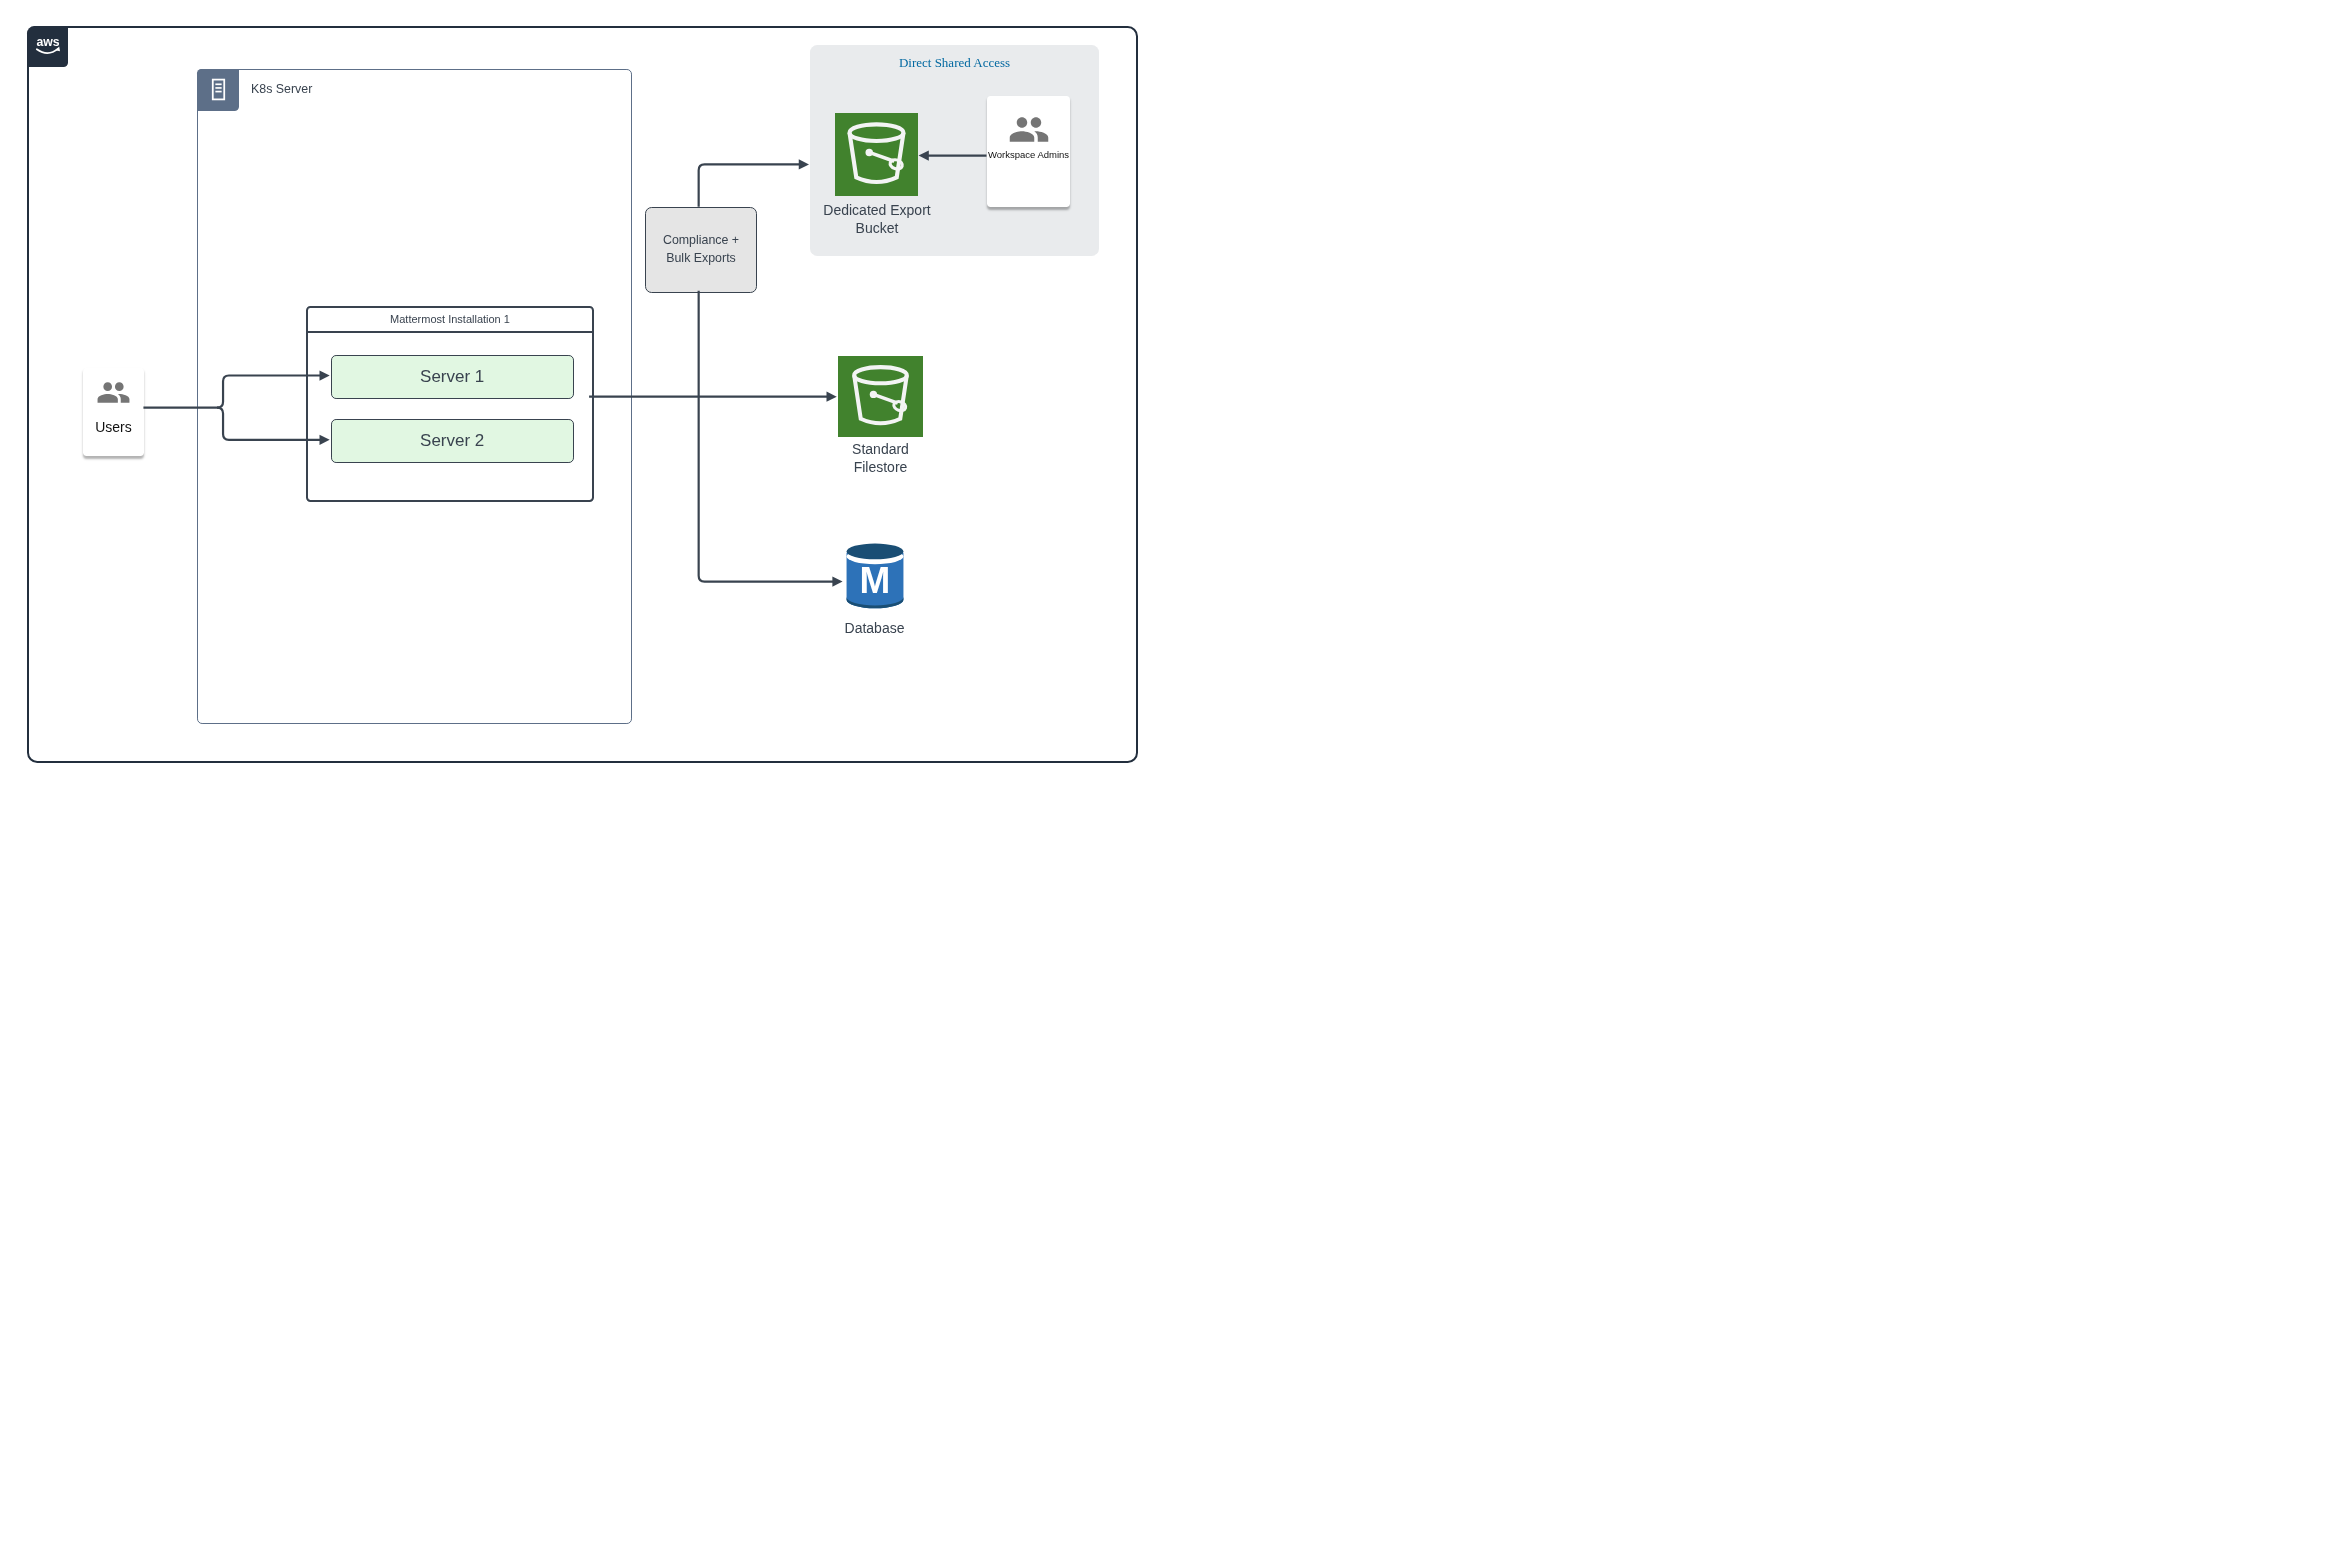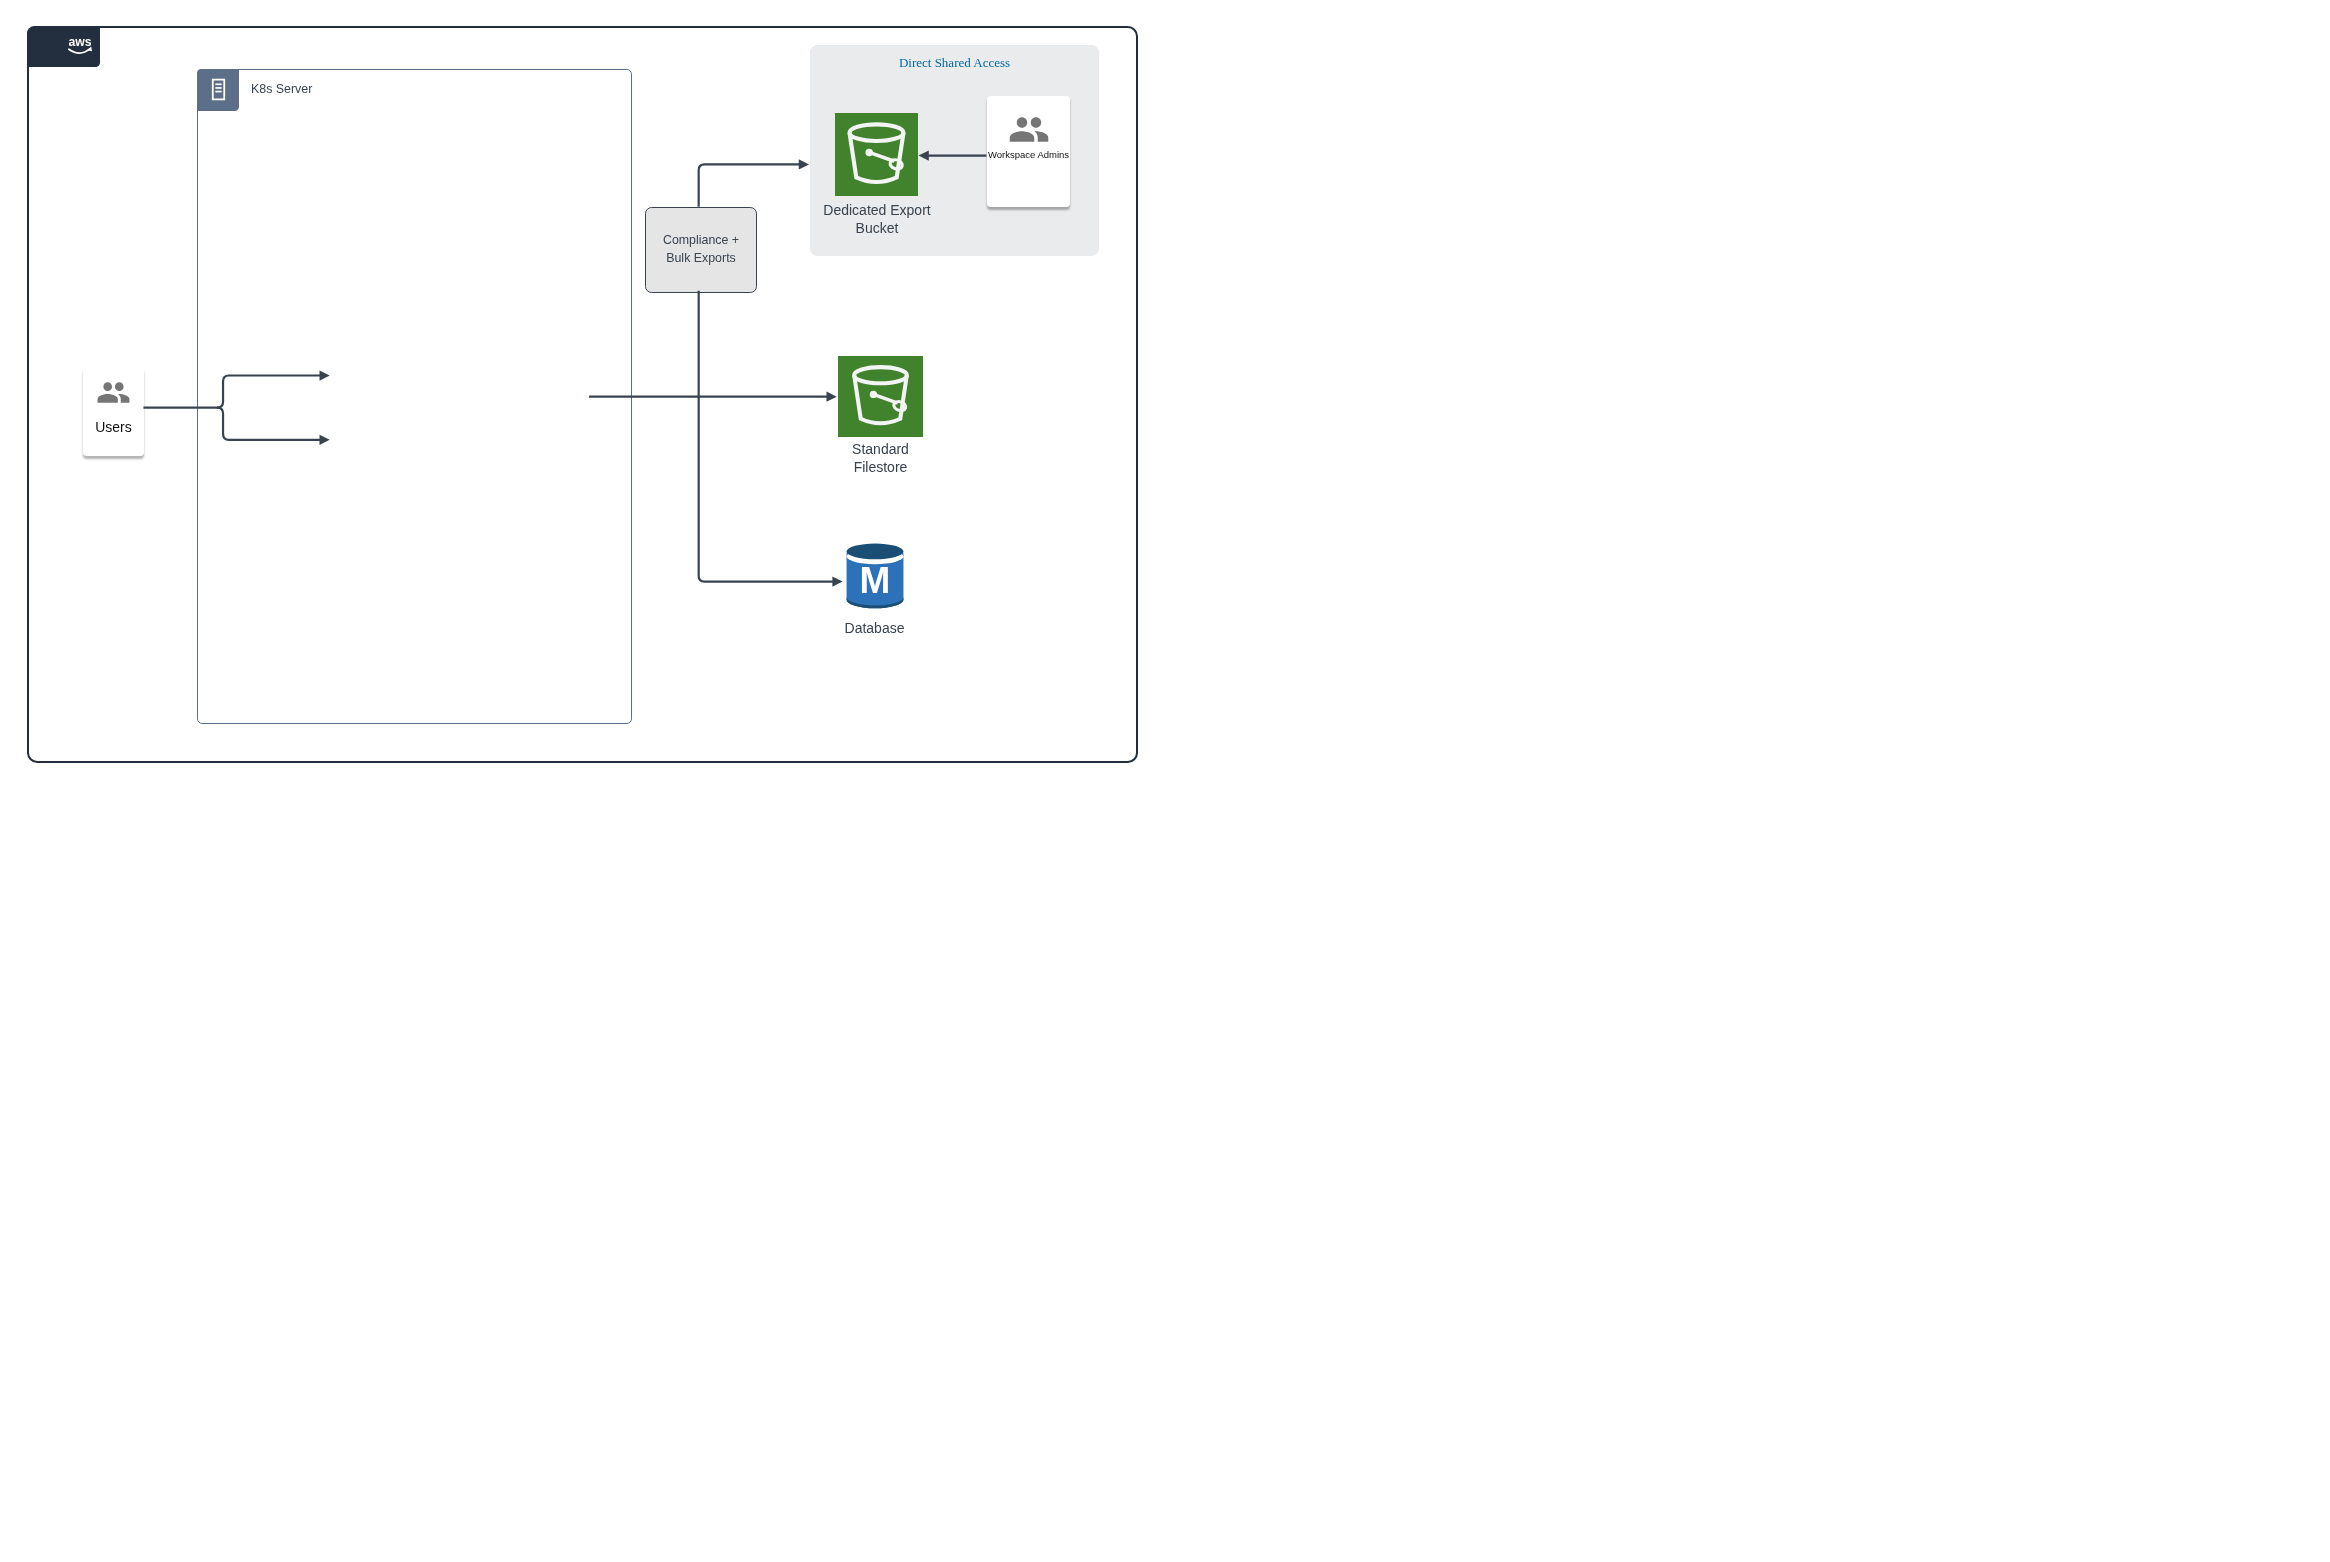--- a/index.html
+++ b/index.html
@@ -3,21 +3,21 @@
 <meta charset="utf-8">
 <style>
   html,body{margin:0;padding:0;background:#ffffff;}
   body{font-family:"Liberation Sans", sans-serif;}
   #stage{position:relative;width:1165px;height:781px;background:#ffffff;overflow:hidden;}
 
   
   .aws-frame{position:absolute;left:27px;top:26px;width:1107px;height:733px;
     border:2.2px solid #232F3E;border-radius:10.2px;background:#ffffff;}
   .aws-badge{position:absolute;left:27px;top:26px;width:41px;height:41px;background:#232F3E;
-    border-radius:7.3px 0 4.4px 0;display:flex;align-items:center;justify-content:center;z-index:3;padding-left:32px;}
+    border-radius:7.3px 0 4.4px 0;display:flex;align-items:center;justify-content:center;z-index:3;}
 
   
   .k8s-box{position:absolute;left:197px;top:69px;width:433px;height:653px;
     border:1.5px solid #5D6F88;border-radius:5.1px;background:transparent;z-index:1;}
   .k8s-badge{position:absolute;left:197px;top:69px;width:42px;height:42px;background:#5D6F88;
     border-radius:4.4px 0 4.4px 0;display:flex;align-items:center;justify-content:center;z-index:2;}
   .k8s-label{position:absolute;left:251px;top:82px;font-size:12.4px;color:#39434F;z-index:2;}
 
   
   .mm-box{position:absolute;left:306px;top:306px;width:284px;height:192px;background:#ffffff;
@@ -87,20 +87,25 @@
       <svg width="25" height="25" viewBox="0 0 24 24">
         <rect x="6.5" y="2.5" width="11" height="19" fill="none" stroke="#ffffff" stroke-width="1.7"></rect>
         <line x1="9" y1="7" x2="15" y2="7" stroke="#ffffff" stroke-width="1.6"></line>
         <line x1="9" y1="10.5" x2="15" y2="10.5" stroke="#ffffff" stroke-width="1.6"></line>
         <line x1="9" y1="14" x2="15" y2="14" stroke="#ffffff" stroke-width="1.6"></line>
       </svg>
     </span>
   </div>
   <div class="k8s-label">K8s Server</div>
 
+  <div class="mm-box">
+    <div class="mm-title">Mattermost Installation 1</div>
+    <div class="server server1">Server 1</div>
+    <div class="server server2">Server 2</div>
+  </div>
 
   <div class="card users-card">
     <span class="glyph">
       <svg width="35" height="29" viewBox="0 0 24 20" fill="#757575">
         <path d="M16 9c1.66 0 2.99-1.34 2.99-3S17.66 3 16 3c-1.66 0-3 1.34-3 3s1.34 3 3 3zm-8 0c1.66 0 2.99-1.34 2.99-3S9.66 3 8 3C6.34 3 5 4.34 5 6s1.34 3 3 3zm0 2c-2.33 0-7 1.17-7 3.5V17h14v-2.5c0-2.33-4.67-3.5-7-3.5zm8 0c-.29 0-.62.02-.97.05 1.16.84 1.97 1.97 1.97 3.45V17h6v-2.5c0-2.33-4.67-3.5-7-3.5z"></path>
       </svg>
     </span>
     <span class="card-label">Users</span>
   </div>
 

